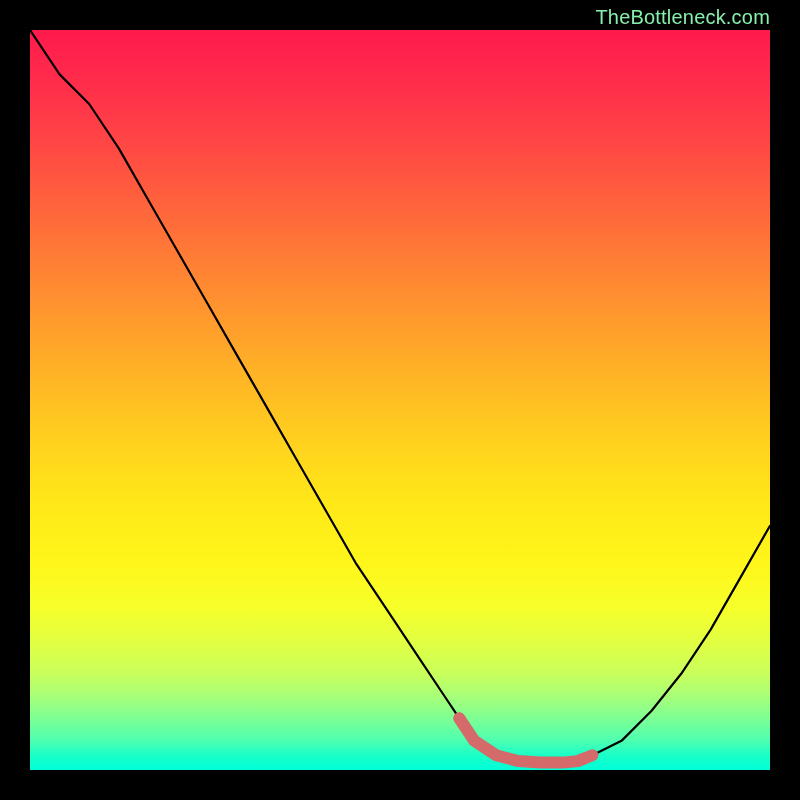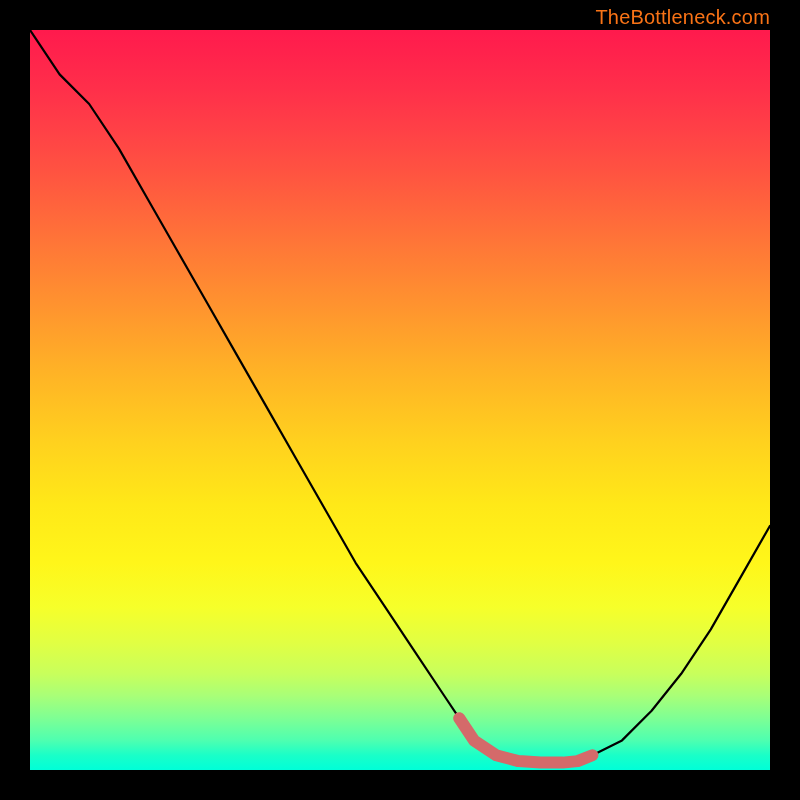--- a/index.html
+++ b/index.html
@@ -46,21 +46,21 @@
       #7eff94 93%,
       #4effb0 96%,
       #1affc8 98%,
       #00ffd8 100%
     );
   }
   .watermark {
     position: absolute;
     top: 6px;
     right: 30px;
-    color: #f97316;
+    color: #86efac;
     font-size: 20px;
     font-weight: 500;
     letter-spacing: 0.2px;
   }
   svg.curve {
     position: absolute;
     left: 0; top: 0;
     width: 740px; height: 740px;
   }
 </style>

